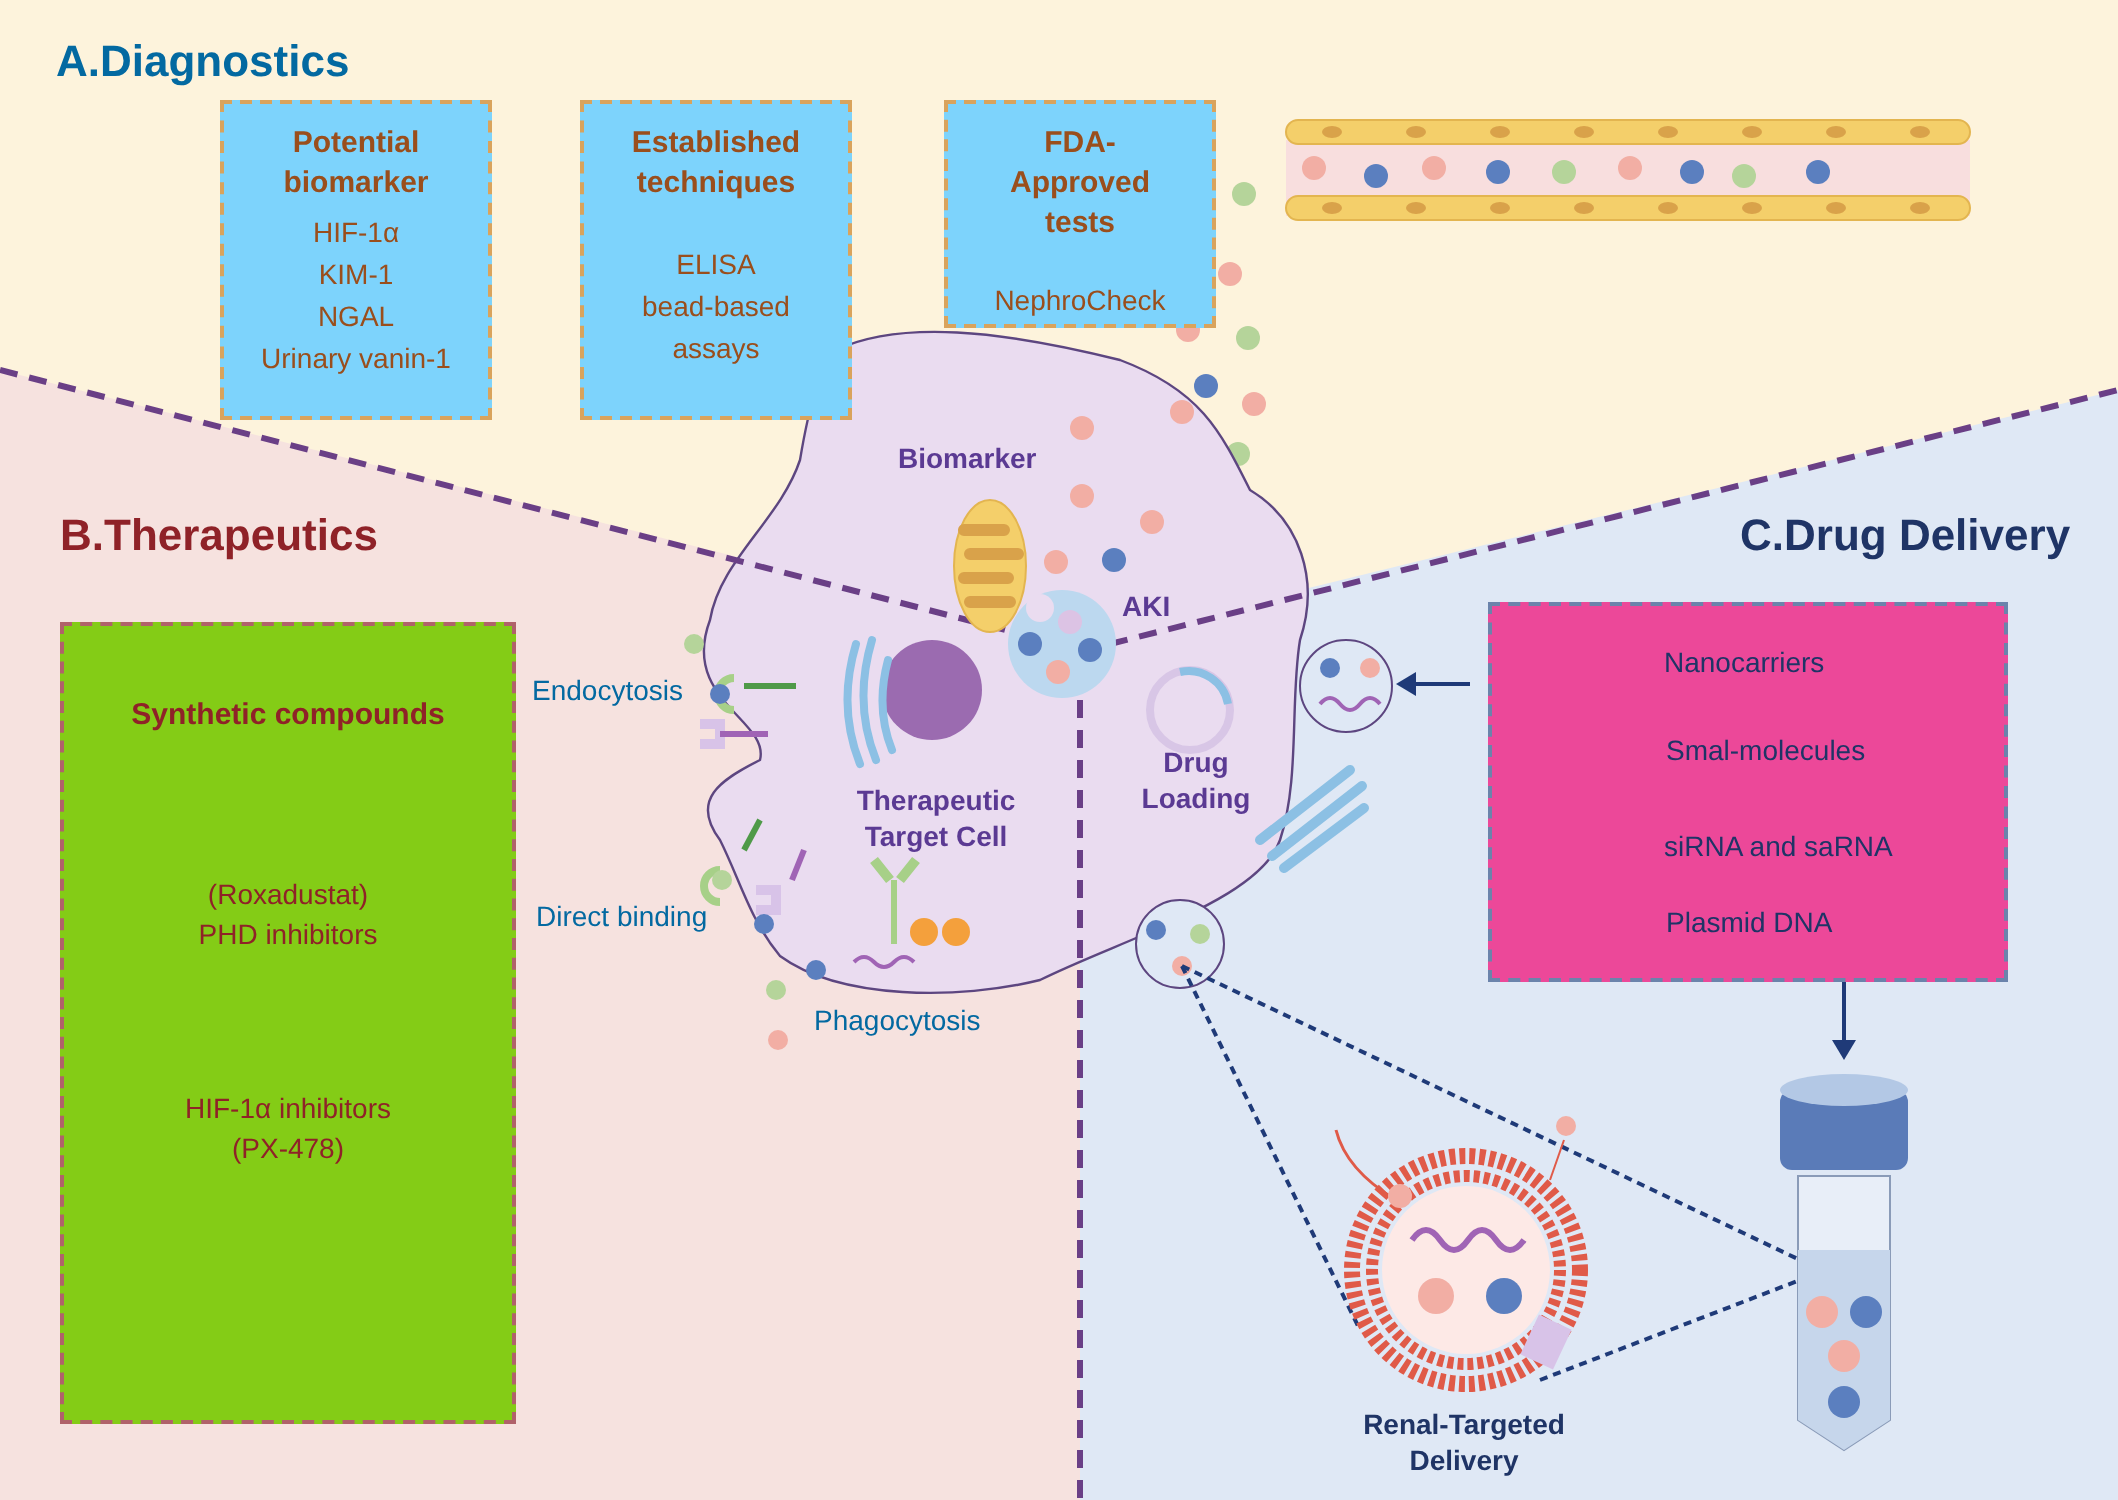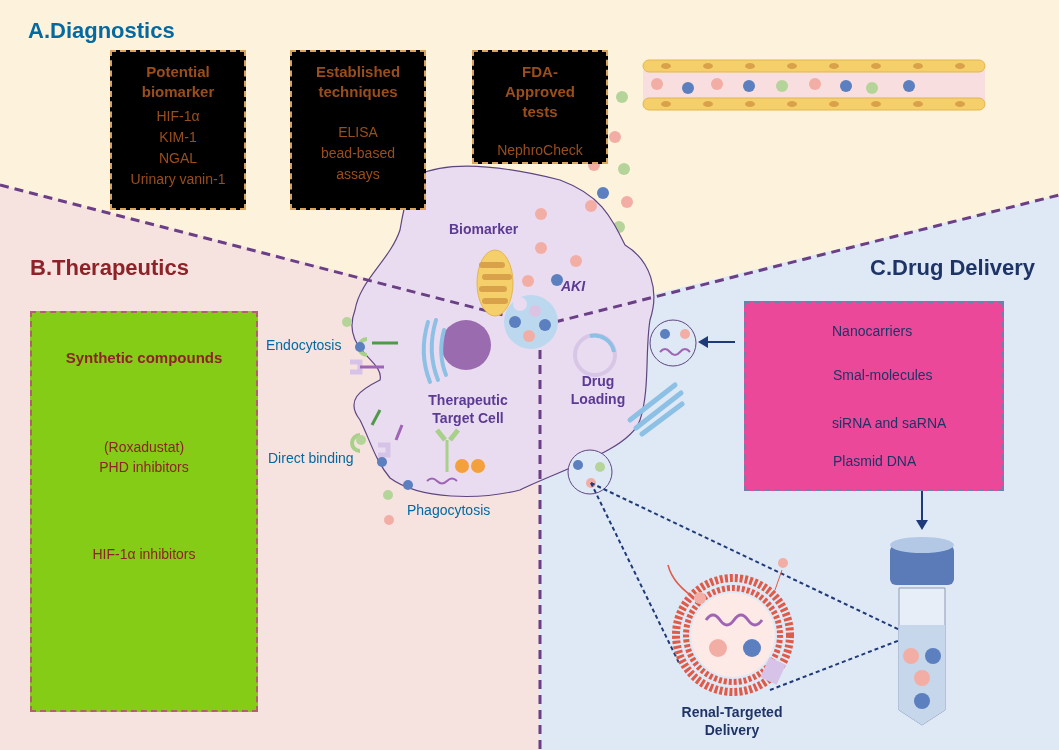--- a/index.html
+++ b/index.html
@@ -3,21 +3,21 @@
 <meta charset="utf-8">
 <style>
   html,body{margin:0;padding:0;}
   body{width:1059px;height:750px;position:relative;overflow:hidden;font-family:"Liberation Sans",sans-serif;background:#fdf3dc;}
   #bg{position:absolute;left:0;top:0;}
   .abs{position:absolute;}
   .sec-title{font-weight:bold;font-size:22px;}
   .diag-title{color:#0369a1;}
   .ther-title{color:#8f2228;}
   .drug-title{color:#1f3466;}
-  .dbox{position:absolute;border:2px dashed #d9a35c;background:#000000;text-align:center;color:#9a4e1c;}
+  .dbox{position:absolute;border:2px dashed #d9a35c;background:#7dd3fc;text-align:center;color:#9a4e1c;}
   .dbox .h{font-weight:bold;font-size:15px;line-height:20px;margin-top:10px;}
   .dbox .it{font-size:14px;line-height:21px;}
   .tbox{position:absolute;left:30px;top:311px;width:224px;height:397px;border:2px dashed #b0626a;background:#84cc16;text-align:center;color:#8f2228;}
   .tbox .h{font-weight:bold;font-size:15px;margin-top:36px;}
   .tbox .it{font-size:14px;line-height:20px;}
   .cbox{position:absolute;left:744px;top:301px;width:256px;height:186px;border:2px dashed #6b83ab;background:#ec4899;text-decoration:underline;}
   .cbox .lbl{position:absolute;left:86px;font-size:14px;color:#1f3466;}
   .lab-red{position:absolute;font-size:14px;color:#0369a1;}
   .lab-pur{position:absolute;font-size:14px;font-weight:bold;color:#5b3a93;text-align:center;line-height:18px;}
   .lab-navy{position:absolute;font-size:14px;font-weight:bold;color:#1f3466;text-align:center;line-height:18px;}
@@ -237,29 +237,30 @@
 </div>
 
 <div class="tbox">
   <div class="h">Synthetic compounds</div>
   <div style="position:absolute;top:124px;width:100%;">
     <div class="it">(Roxadustat)</div>
     <div class="it">PHD inhibitors</div>
   </div>
   <div style="position:absolute;top:231px;width:100%;">
     <div class="it">HIF-1α inhibitors</div>
+    <div class="it">(PX-478)</div>
   </div>
 </div>
 
 <div class="lab-red" style="left:266px;top:337px;">Endocytosis</div>
 <div class="lab-red" style="left:268px;top:450px;">Direct binding</div>
 <div class="lab-red" style="left:407px;top:502px;">Phagocytosis</div>
 
 <div class="lab-pur" style="left:449px;top:220px;">Biomarker</div>
-<div class="lab-pur" style="left:561px;top:277px;font-style:italic;">AKI</div>
+<div class="lab-pur" style="left:561px;top:294px;">AKI</div>
 <div class="lab-pur" style="left:418px;top:391px;width:100px;">Therapeutic Target Cell</div>
 <div class="lab-pur" style="left:563px;top:372px;width:70px;">Drug Loading</div>
 
 <div class="cbox">
   <div class="lbl" style="top:20px;">Nanocarriers</div>
   <div class="lbl" style="top:64px;left:87px;">Smal-molecules</div>
   <div class="lbl" style="top:112px;">siRNA and saRNA</div>
   <div class="lbl" style="top:150px;left:87px;">Plasmid DNA</div>
 </div>
 

